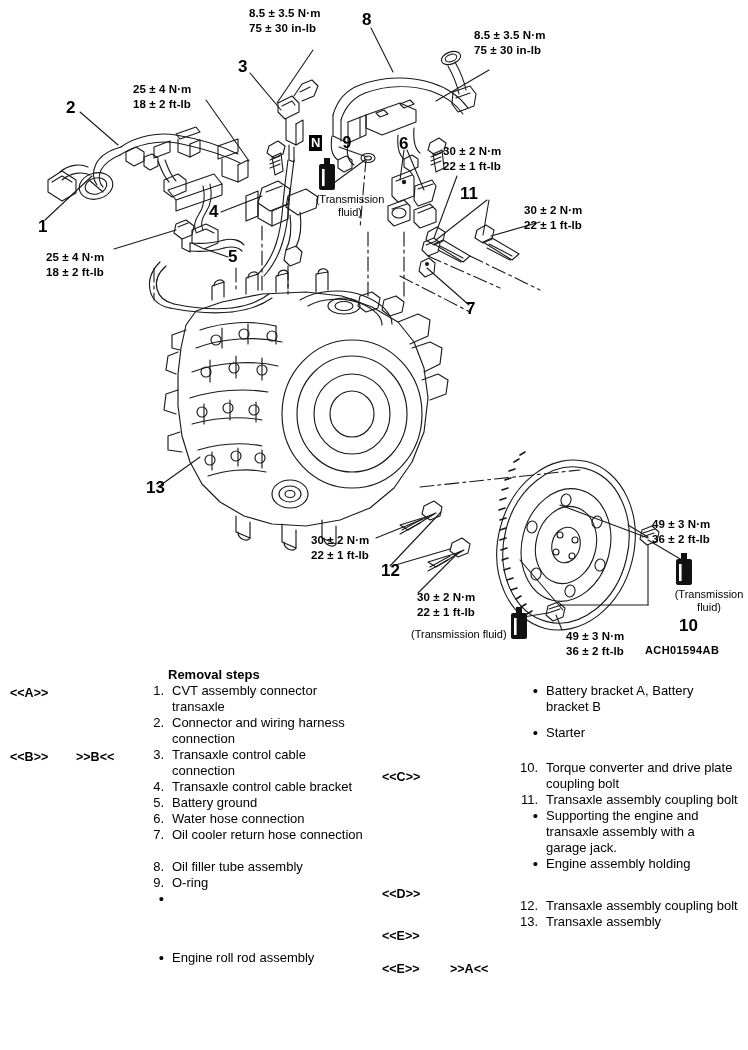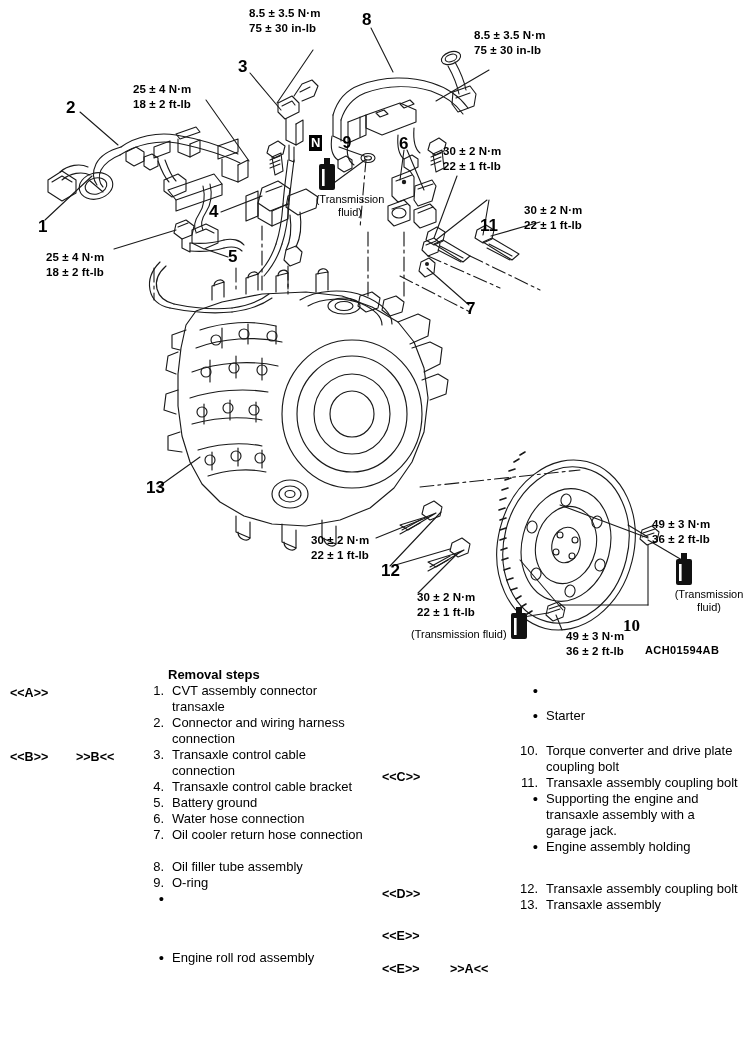--- a/index.html
+++ b/index.html
@@ -467,24 +467,24 @@
   </svg>
 
   <div class="idx" style="left:38px;top:218px;">1</div>
   <div class="idx" style="left:66px;top:99px;">2</div>
   <div class="idx" style="left:238px;top:58px;">3</div>
   <div class="idx" style="left:209px;top:203px;">4</div>
   <div class="idx" style="left:228px;top:248px;">5</div>
   <div class="idx" style="left:399px;top:135px;">6</div>
   <div class="idx" style="left:466px;top:300px;">7</div>
   <div class="idx" style="left:362px;top:11px;">8</div>
-  <div class="idx" style="left:480px;top:185px;margin-top:32px;">11</div>
+  <div class="idx" style="left:460px;top:185px;">11</div>
   <div class="idx" style="left:146px;top:479px;">13</div>
   <div class="idx" style="left:381px;top:562px;">12</div>
-  <div class="idx" style="left:623px;top:617px;font-family:Liberation Serif, serif;">10</div>
+  <div class="idx" style="left:679px;top:617px;">10</div>
 
   <div class="code" style="left:645px;top:644px;">ACH01594AB</div>
 </div>
 
 <div id="steps-area">
 
   <div class="steps-title" style="left:168px;top:2px;">Removal steps</div>
 
   <div class="mark" style="left:10px;top:21px;">&lt;&lt;A&gt;&gt;</div>
   <div class="mark" style="left:10px;top:85px;">&lt;&lt;B&gt;&gt;</div>
@@ -540,20 +540,21 @@
 
   <div class="mark" style="left:382px;top:105px;">&lt;&lt;C&gt;&gt;</div>
   <div class="mark" style="left:382px;top:222px;">&lt;&lt;D&gt;&gt;</div>
   <div class="mark" style="left:382px;top:264px;">&lt;&lt;E&gt;&gt;</div>
   <div class="mark" style="left:382px;top:297px;">&lt;&lt;E&gt;&gt;</div>
   <div class="mark" style="left:450px;top:297px;">&gt;&gt;A&lt;&lt;</div>
 
   <div class="col" style="left:512px;top:18px;width:226px;">
     <div class="row">
       <span class="bul">•</span>
+      <span class="txt">Battery bracket A, Battery bracket B</span>
     </div>
     <div class="row" style="height:10px;"></div>
     <div class="row">
       <span class="bul">•</span>
       <span class="txt">Starter</span>
     </div>
     <div class="row" style="height:19px;"></div>
     <div class="row">
       <span class="num">10.</span>
       <span class="txt">Torque converter and drive plate coupling bolt</span>

